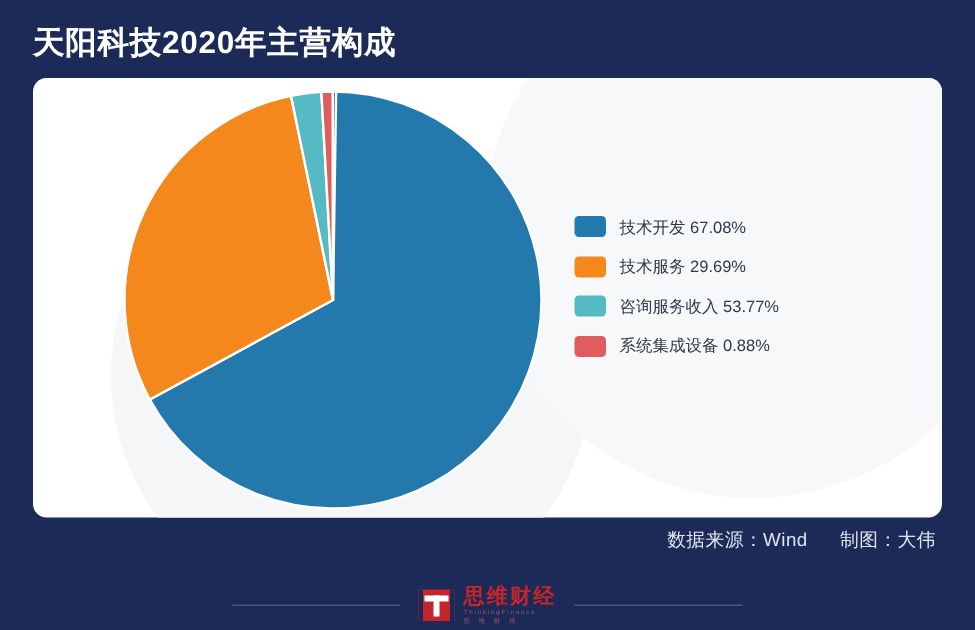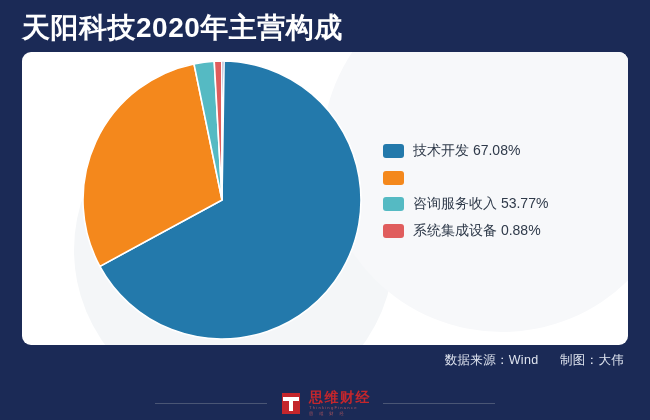--- a/index.html
+++ b/index.html
@@ -18,21 +18,21 @@
   
   .title {
     position: absolute;
     left: 22px;
     top: 8px;
     width: 600px;
     height: 40px;
     display: flex;
     align-items: center;
     color: #ffffff;
-    font-size: 28px;
+    font-size: 21px;
     font-weight: 700;
     letter-spacing: 0.5px;
     white-space: nowrap;
   }
 
   
   .card {
     position: absolute;
     left: 22px;
     top: 52px;
@@ -88,21 +88,21 @@
     height: 26.5px;
   }
   .legend-swatch {
     width: 21px;
     height: 14px;
     border-radius: 3px;
     flex: 0 0 auto;
     margin-right: 9px;
   }
   .legend-label {
-    font-size: 14px;
+    font-size: 11px;
     color: #2f3a4a;
     white-space: nowrap;
     font-weight: 400;
   }
 
   
   .source {
     position: absolute;
     right: 26px;
     top: 352px;
@@ -214,20 +214,21 @@
     </svg>
   </div>
 
   <div class="legend">
     <div class="legend-row">
       <span class="legend-swatch" style="background: rgb(35, 121, 171);"></span>
       <span class="legend-label">技术开发 67.08%</span>
     </div>
     <div class="legend-row">
       <span class="legend-swatch" style="background: rgb(244, 136, 28);"></span>
+      <span class="legend-label">技术服务 29.69%</span>
     </div>
     <div class="legend-row">
       <span class="legend-swatch" style="background: rgb(85, 186, 195);"></span>
       <span class="legend-label">咨询服务收入 53.77%</span>
     </div>
     <div class="legend-row">
       <span class="legend-swatch" style="background: rgb(224, 93, 93);"></span>
       <span class="legend-label">系统集成设备 0.88%</span>
     </div>
   </div>

